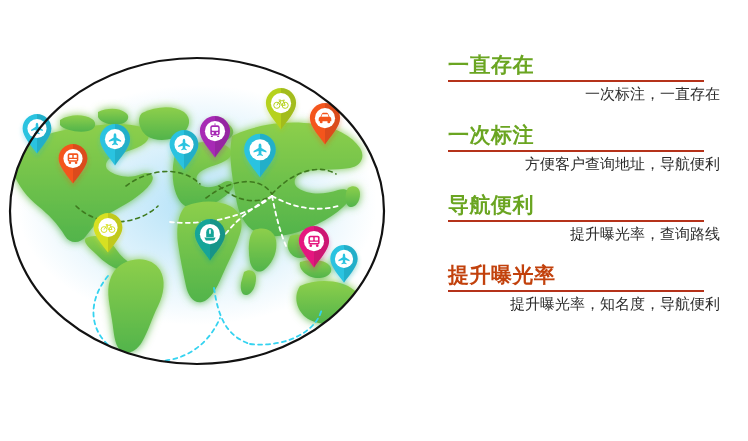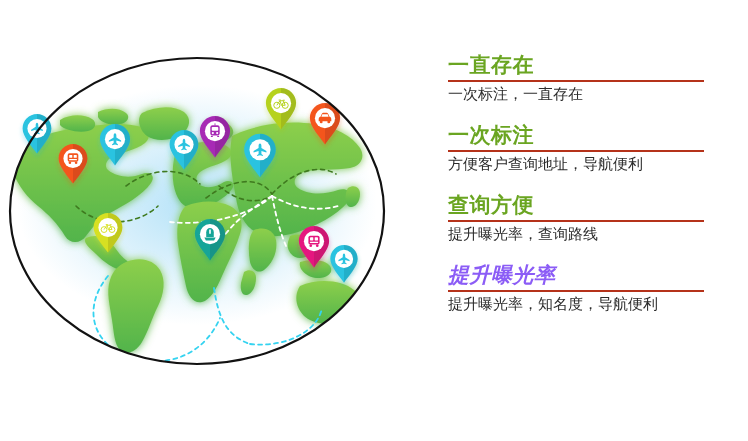--- a/index.html
+++ b/index.html
@@ -37,20 +37,21 @@
     background:#b5321a;
     width:256px;
     margin:3px 0 2px 0;
   }
   .f-body{
     font-family:"Liberation Serif","DejaVu Serif",serif;
     font-size:15px;
     color:#2b2b2b;
     line-height:1.45;
     white-space:nowrap;
+    text-align:right;
   }
 </style>
 </head>
 <body>
 
 <div id="root">
 
   <div id="illustration">
     <svg width="415" height="441" viewBox="0 0 415 441" xmlns="http://www.w3.org/2000/svg">
       <defs>
@@ -304,25 +305,25 @@
       <div class="f-body">一次标注，一直存在</div>
     </div>
 
     <div class="feature">
       <div class="f-head" style="color: rgb(106, 165, 33);">一次标注</div>
       <div class="f-rule" style="background: rgb(181, 50, 26);"></div>
       <div class="f-body">方便客户查询地址，导航便利</div>
     </div>
 
     <div class="feature">
-      <div class="f-head" style="color: rgb(106, 165, 33);">查询方便</div>
+      <div class="f-head" style="color: rgb(106, 165, 33);">导航便利</div>
       <div class="f-rule" style="background: rgb(181, 50, 26);"></div>
       <div class="f-body">提升曝光率，查询路线</div>
     </div>
 
     <div class="feature">
-      <div class="f-head" style="color: #8b5cf6; font-style: italic;">提升曝光率</div>
+      <div class="f-head" style="color: #c2410c;">提升曝光率</div>
       <div class="f-rule" style="background: rgb(181, 50, 26);"></div>
       <div class="f-body">提升曝光率，知名度，导航便利</div>
     </div>
 
   </div>
 </div>
 
 </body></html>

